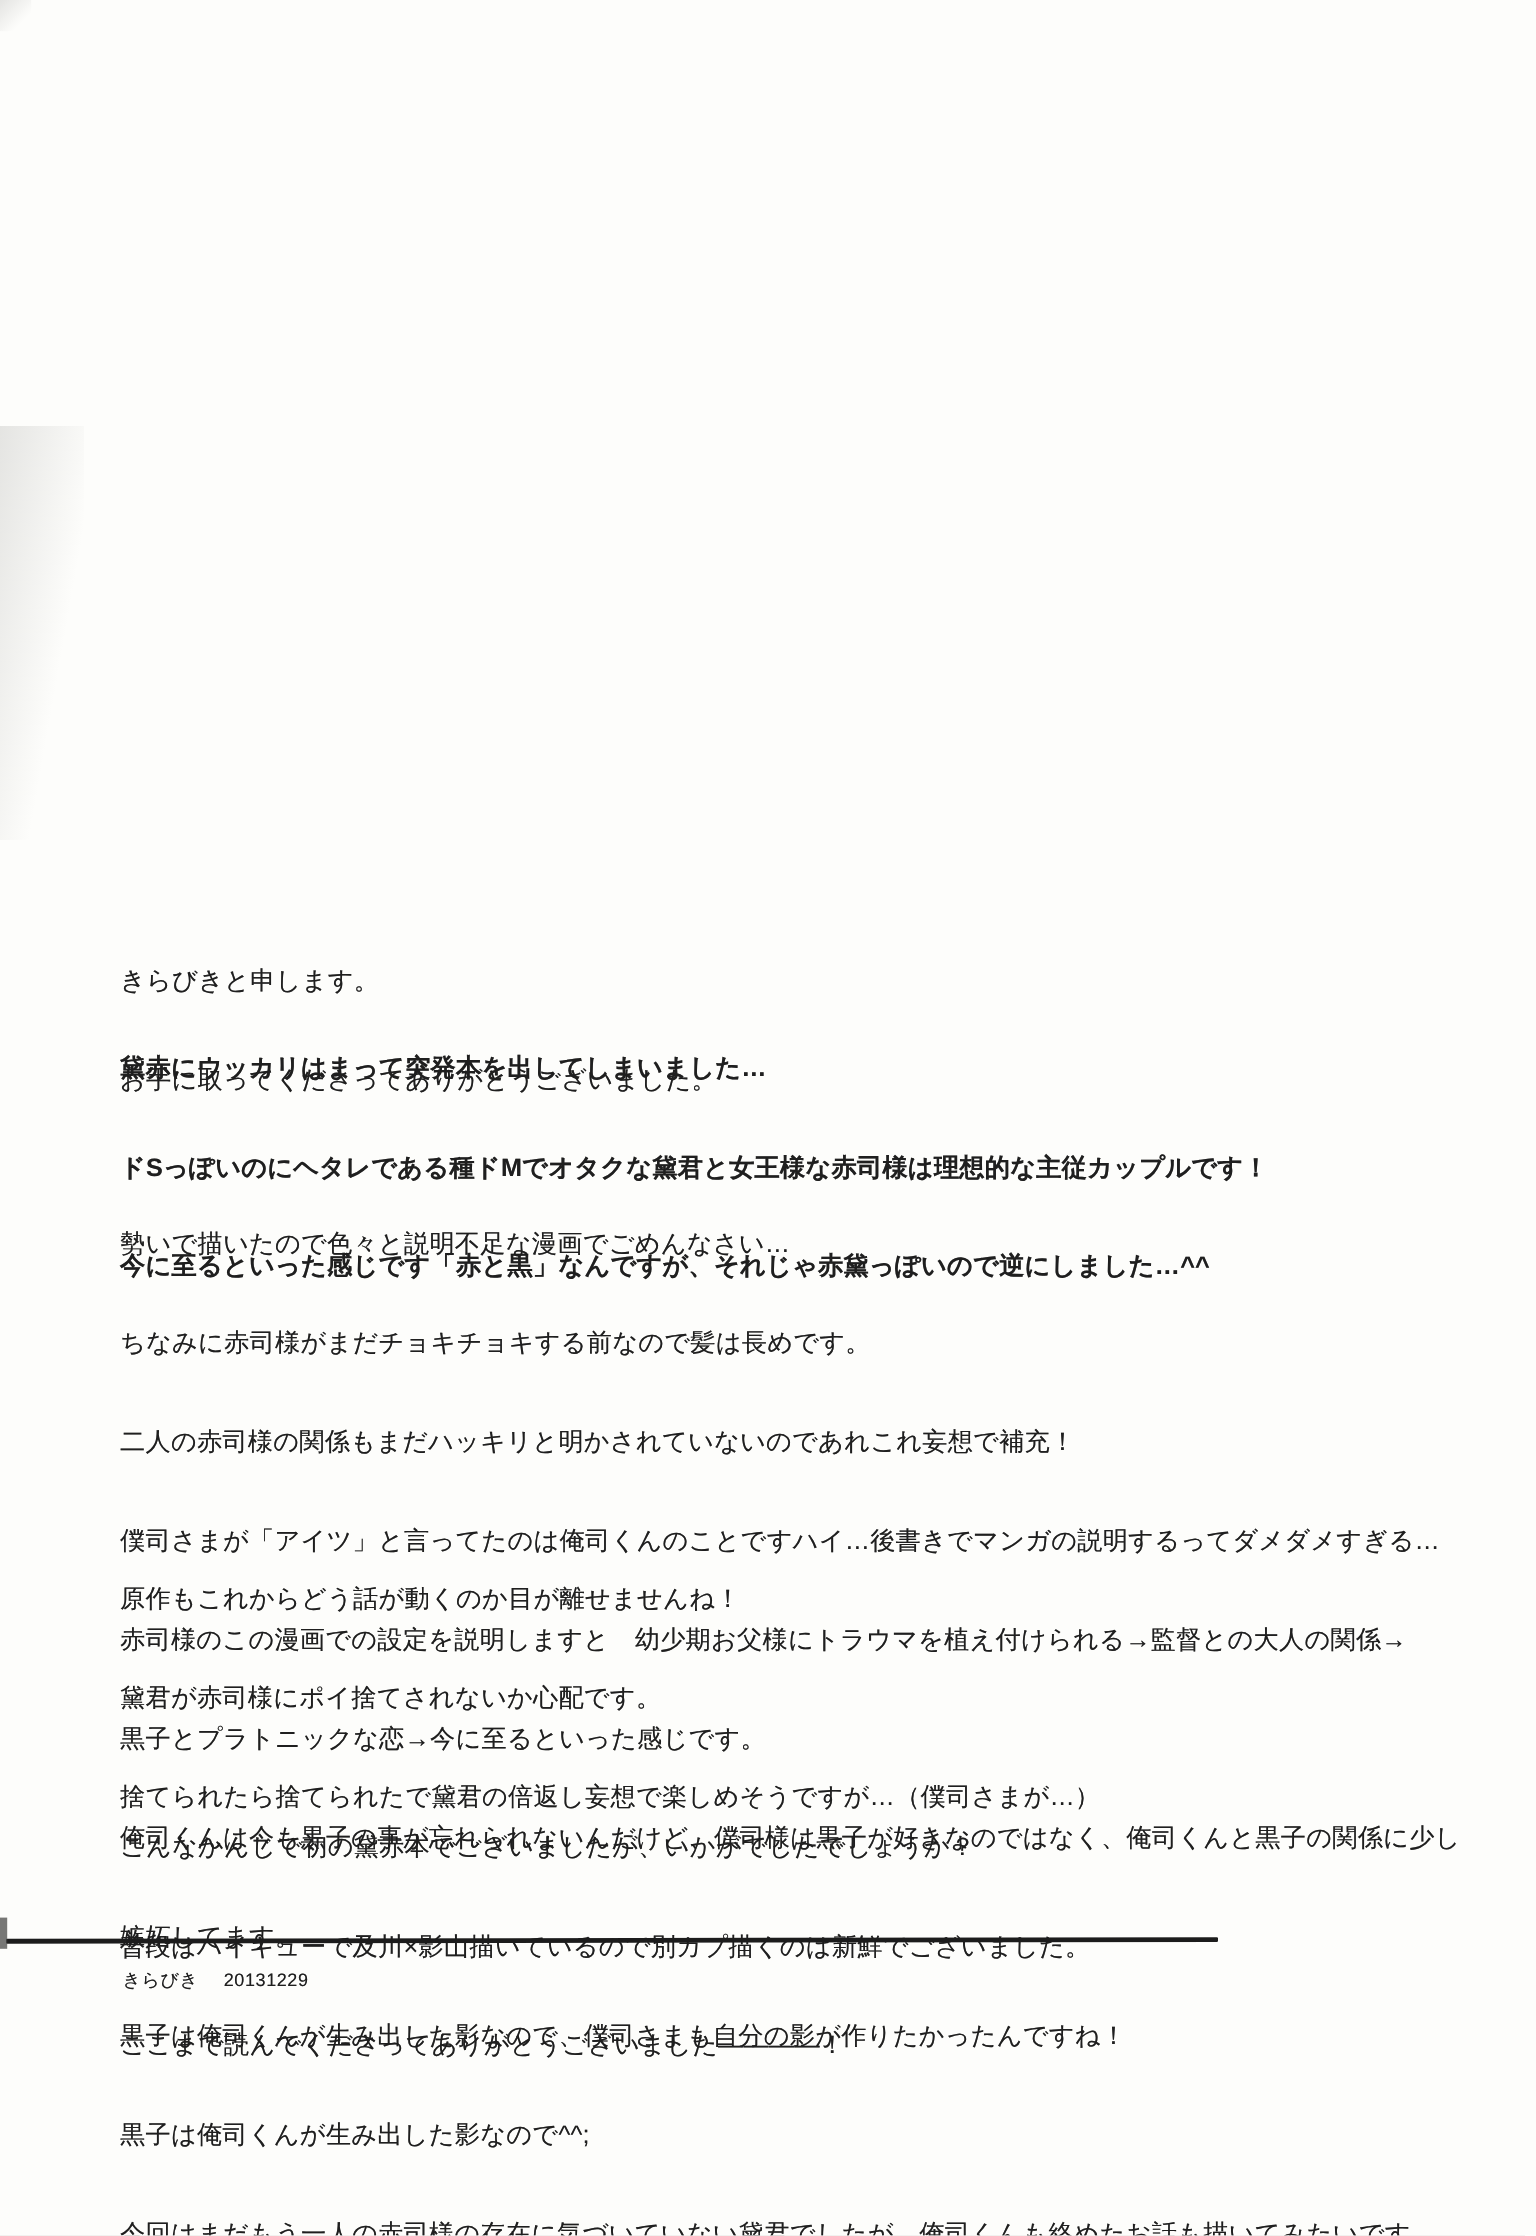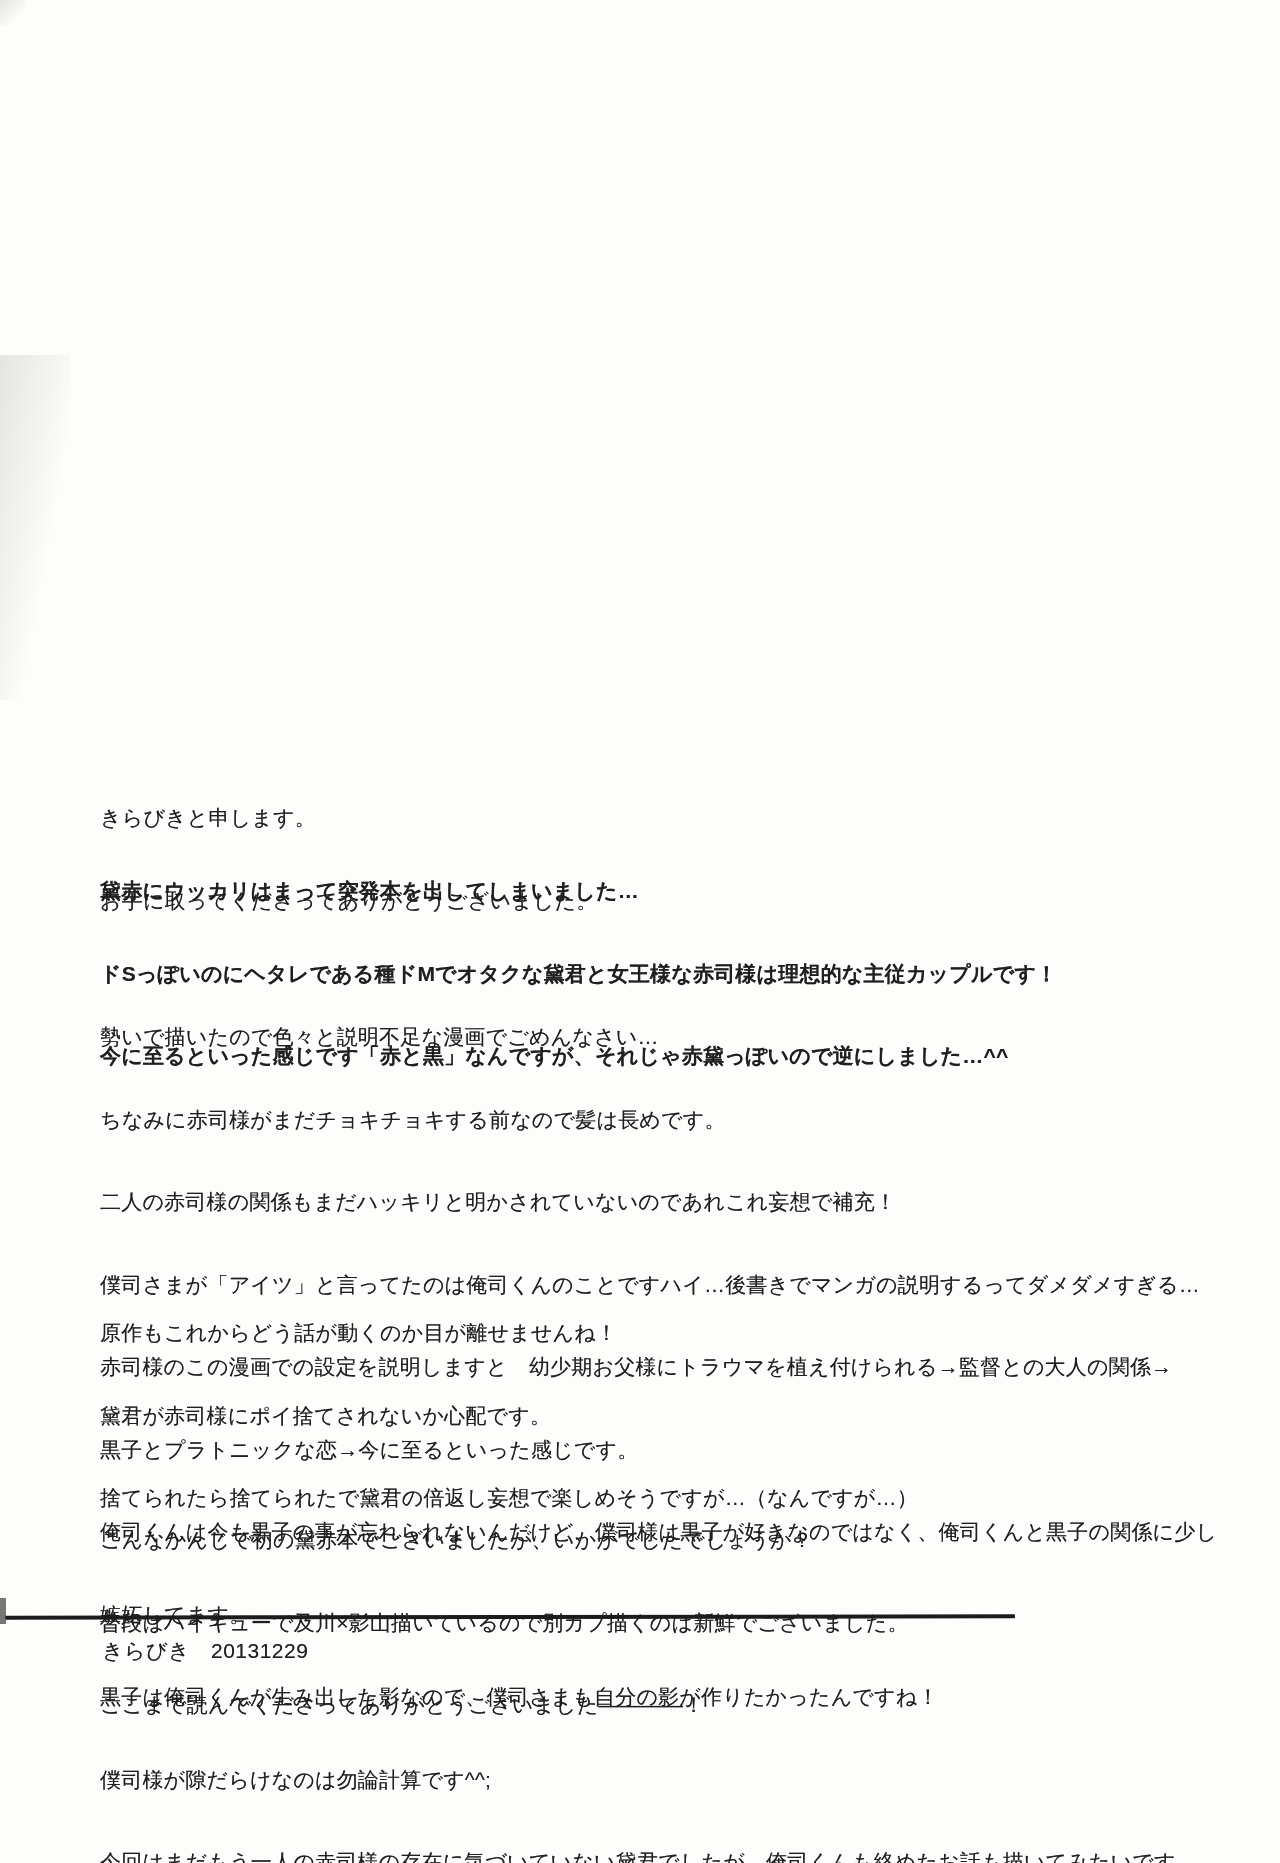--- a/index.html
+++ b/index.html
@@ -66,21 +66,21 @@
     width: 1010px;
     height: 4px;
     background: #1c1c1c;
     transform: rotate(-0.08deg);
     border-radius: 1px;
   }
   .footer {
     position: absolute;
     left: 102px;
     top: 1637px;
-    font-size: 21px;
+    font-size: 15px;
     line-height: 27.5px;
     letter-spacing: 0.5px;
     text-shadow: 0 0 0.5px rgba(20,20,20,0.55);
   }
   .footer .date { margin-left: 21px; }
 </style>
 </head>
 <body>
 
 <div class="page">
@@ -102,29 +102,29 @@
   <div class="text-block para-3">
     <div class="line">勢いで描いたので色々と説明不足な漫画でごめんなさい…</div>
     <div class="line">ちなみに赤司様がまだチョキチョキする前なので髪は長めです。</div>
     <div class="line">二人の赤司様の関係もまだハッキリと明かされていないのであれこれ妄想で補充！</div>
     <div class="line">僕司さまが「アイツ」と言ってたのは俺司くんのことですハイ…後書きでマンガの説明するってダメダメすぎる…</div>
     <div class="line">赤司様のこの漫画での設定を説明しますと　幼少期お父様にトラウマを植え付けられる→監督との大人の関係→</div>
     <div class="line">黒子とプラトニックな恋→今に至るといった感じです。</div>
     <div class="line">俺司くんは今も黒子の事が忘れられないんだけど、僕司様は黒子が好きなのではなく、俺司くんと黒子の関係に少し</div>
     <div class="line">嫉妬してます。</div>
     <div class="line">黒子は俺司くんが生み出した影なので、僕司さまも自分の影が作りたかったんですね！</div>
-    <div class="line">僕司様が隙だらけなのは勿論計算です^^;</div>
+    <div class="line">黒子は俺司くんが生み出した影なので^^;</div>
     <div class="line">今回はまだもう一人の赤司様の存在に気づいていない黛君でしたが、俺司くんも絡めたお話も描いてみたいです。</div>
     
   </div>
 
   <div class="text-block para-4">
     <div class="line">原作もこれからどう話が動くのか目が離せませんね！</div>
     <div class="line">黛君が赤司様にポイ捨てされないか心配です。</div>
-    <div class="line">捨てられたら捨てられたで黛君の倍返し妄想で楽しめそうですが…（なんですが…）</div>
+    <div class="line">捨てられたら捨てられたで黛君の倍返し妄想で楽しめそうですが…（僕司さまが…）</div>
   </div>
 
   <div class="text-block para-5">
     <div class="line">こんなかんじで初の黛赤本でございましたが、いかがでしたでしょうか？</div>
     <div class="line">普段はハイキューで及川×影山描いているので別カプ描くのは新鮮でございました。</div>
     <div class="line">ここまで読んでくださってありがとうございました――――！</div>
   </div>
 
   <div class="rule"></div>
   <div class="edge-mark"></div>

